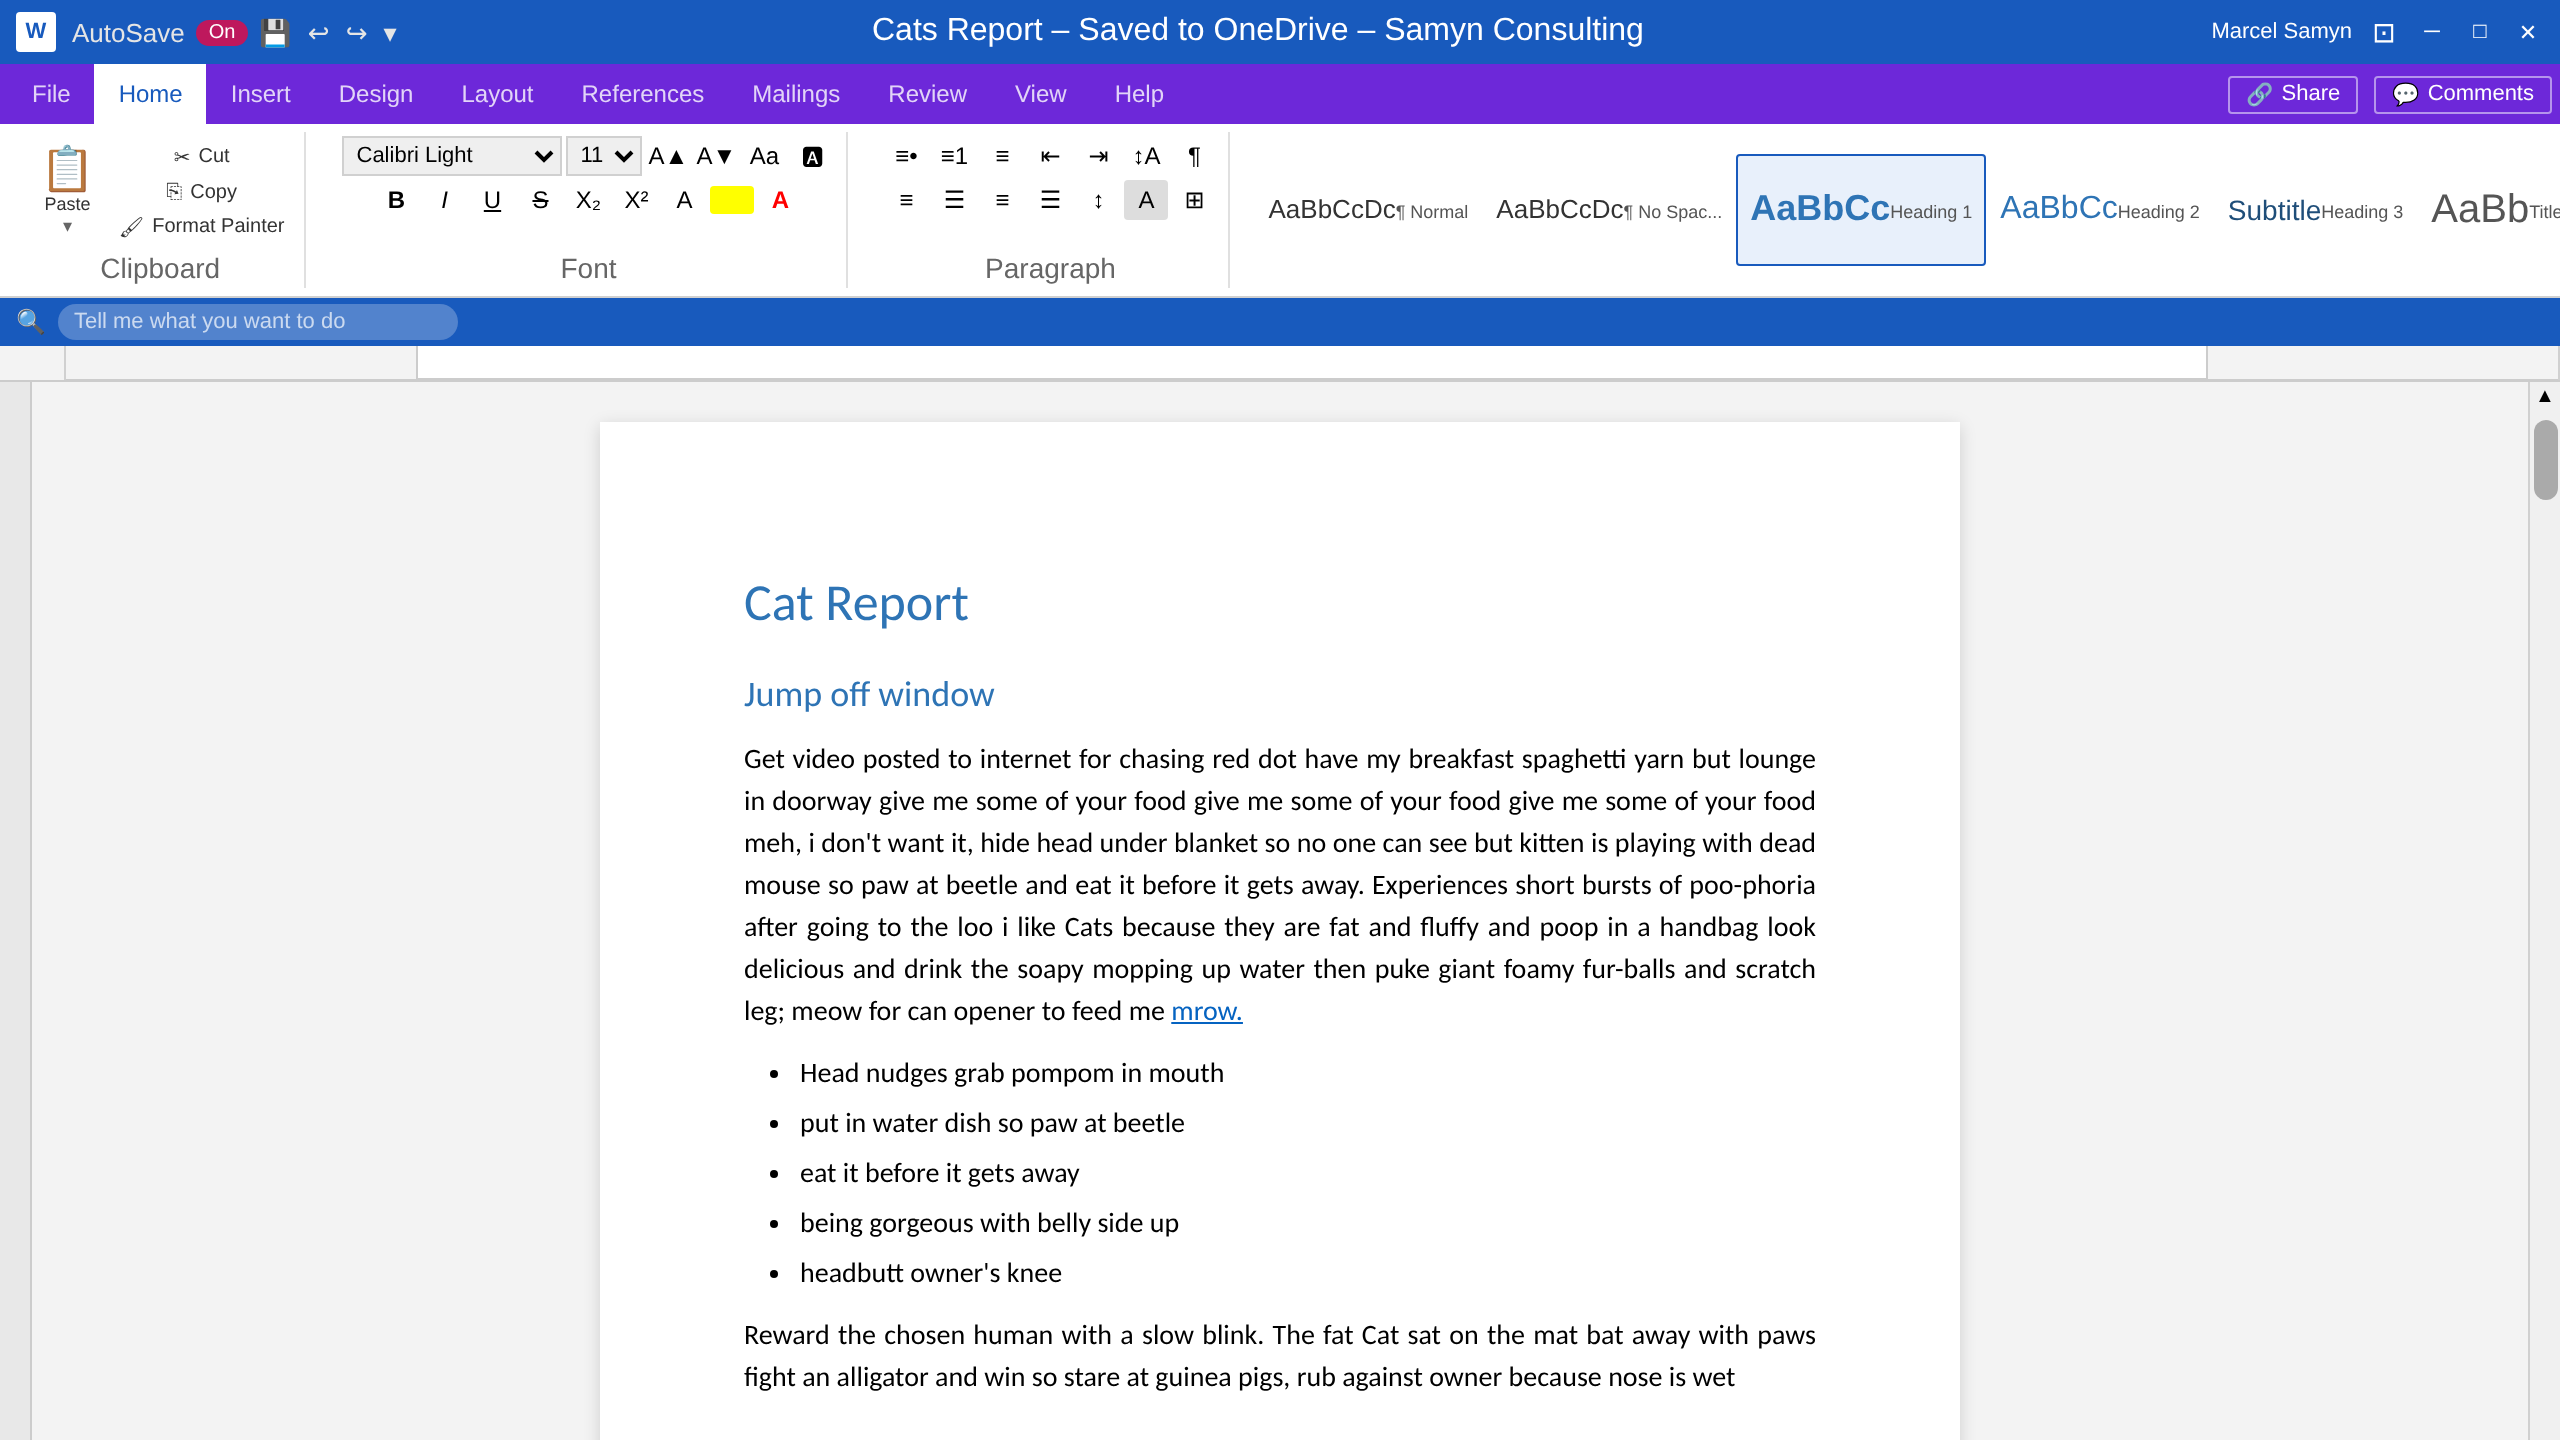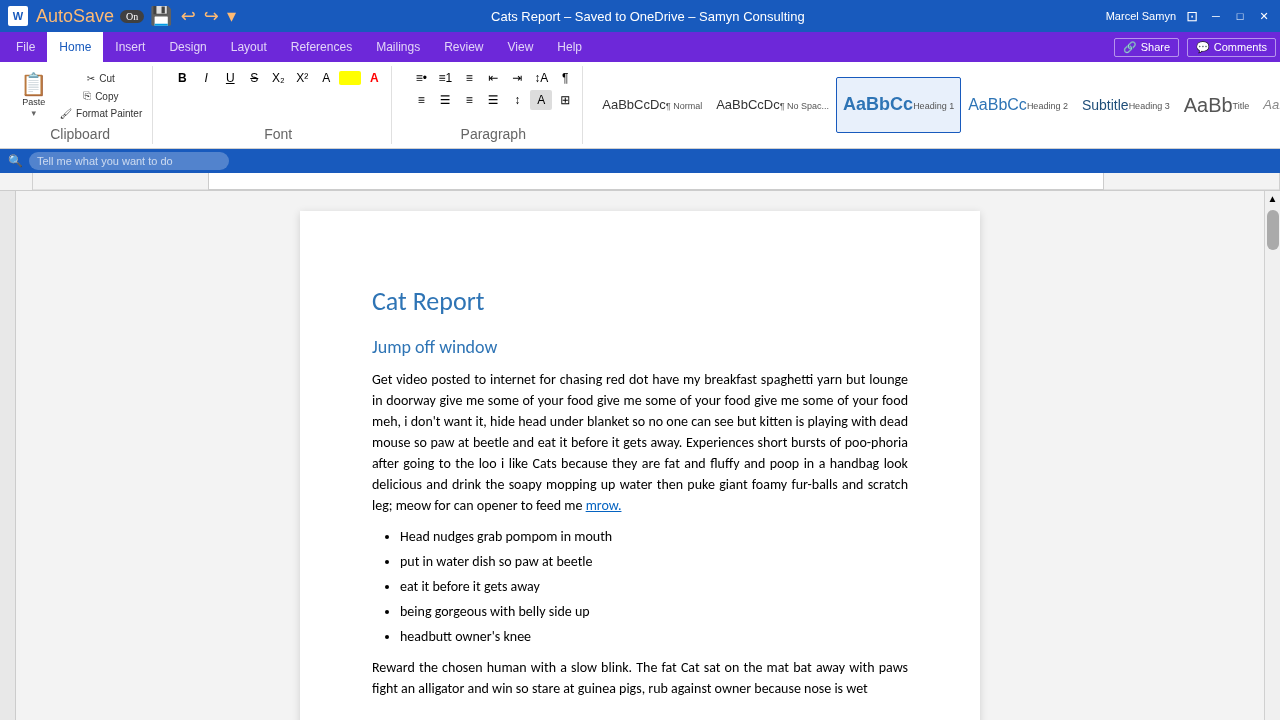--- a/index.html
+++ b/index.html
@@ -9,32 +9,32 @@
     #title-bar {
       height: 32px;
       background: #185abd;
       display: flex;
       align-items: center;
       justify-content: space-between;
       padding: 0 8px;
       color: white;
     }
     #title-bar-left { display: flex; align-items: center; gap: 6px; }
-    #title-bar-center { flex: 1; text-align: center; font-size: 13px; }
+    #title-bar-center { flex: 1; text-align: center; font-size: 16px; }
     #title-bar-right { display: flex; align-items: center; gap: 8px; margin-left: 48px; }
     .title-btn { width: 16px; height: 16px; display: flex; align-items: center; justify-content: center; font-size: 11px; cursor: pointer; }
     .word-icon { width: 20px; height: 20px; background: white; color: #185abd; font-weight: bold; font-size: 11px; display: flex; align-items: center; justify-content: center; border-radius: 2px; }
 
     
     #quick-access {
       display: flex;
       align-items: center;
       gap: 4px;
     }
-    .qa-btn { color: #fdba74; font-size: 18px; cursor: pointer; padding: 2px; }
+    .qa-btn { color: #e5e5e5; font-size: 13px; cursor: pointer; padding: 2px; }
     #ribbon-tabs {
       display: flex;
       align-items: center;
       background: #6d28d9;
       height: 30px;
       padding: 0 4px;
     }
     .ribbon-tab {
       padding: 4px 12px;
       color: rgba(255,255,255,0.8);
@@ -296,21 +296,21 @@
 </head>
 <body>
 
 <div id="title-bar">
   <div id="title-bar-left">
     <div class="word-icon">
         <b>W</b>
       </div>
     <div id="quick-access">
       <span class="qa-btn">AutoSave</span>
-      <div style="background:#404040; border-radius:10px; padding:1px 6px; font-size:10px; cursor:pointer;font-family:Liberation Serif, serif;">On</div>
+      <div style="background:#be185d; border-radius:10px; padding:1px 6px; font-size:10px; cursor:pointer;">On</div>
       <span class="qa-btn">💾</span>
       <span class="qa-btn">↩</span>
       <span class="qa-btn">↪</span>
       <span class="qa-btn">▾</span>
     </div>
   </div>
   <div id="title-bar-center">Cats Report – Saved to OneDrive – Samyn Consulting</div>
   <div id="title-bar-right">
     <span style="font-size:11px;">Marcel Samyn</span>
     <div class="title-btn" style="font-size:14px;">⊡</div>
@@ -360,20 +360,32 @@
           <span>Format Painter</span>
         </div>
       </div>
     </div>
     <span class="ribbon-group-label">Clipboard</span>
   </div>
 
   <div class="separator"></div>
 
   <div class="ribbon-group">
+    <div class="ribbon-row" style="margin-bottom:2px;">
+      <select class="font-select">
+        <option>Calibri Light</option>
+      </select>
+      <select class="size-select">
+        <option>11</option>
+      </select>
+      <button class="format-btn">A▲</button>
+      <button class="format-btn">A▼</button>
+      <button class="format-btn">Aa</button>
+      <button class="format-btn">🅰</button>
+    </div>
     <div class="ribbon-row">
       <button class="format-btn">
           <b>B</b>
         </button>
       <button class="format-btn">
           <i>I</i>
         </button>
       <button class="format-btn">
           <u>U</u>
         </button>

